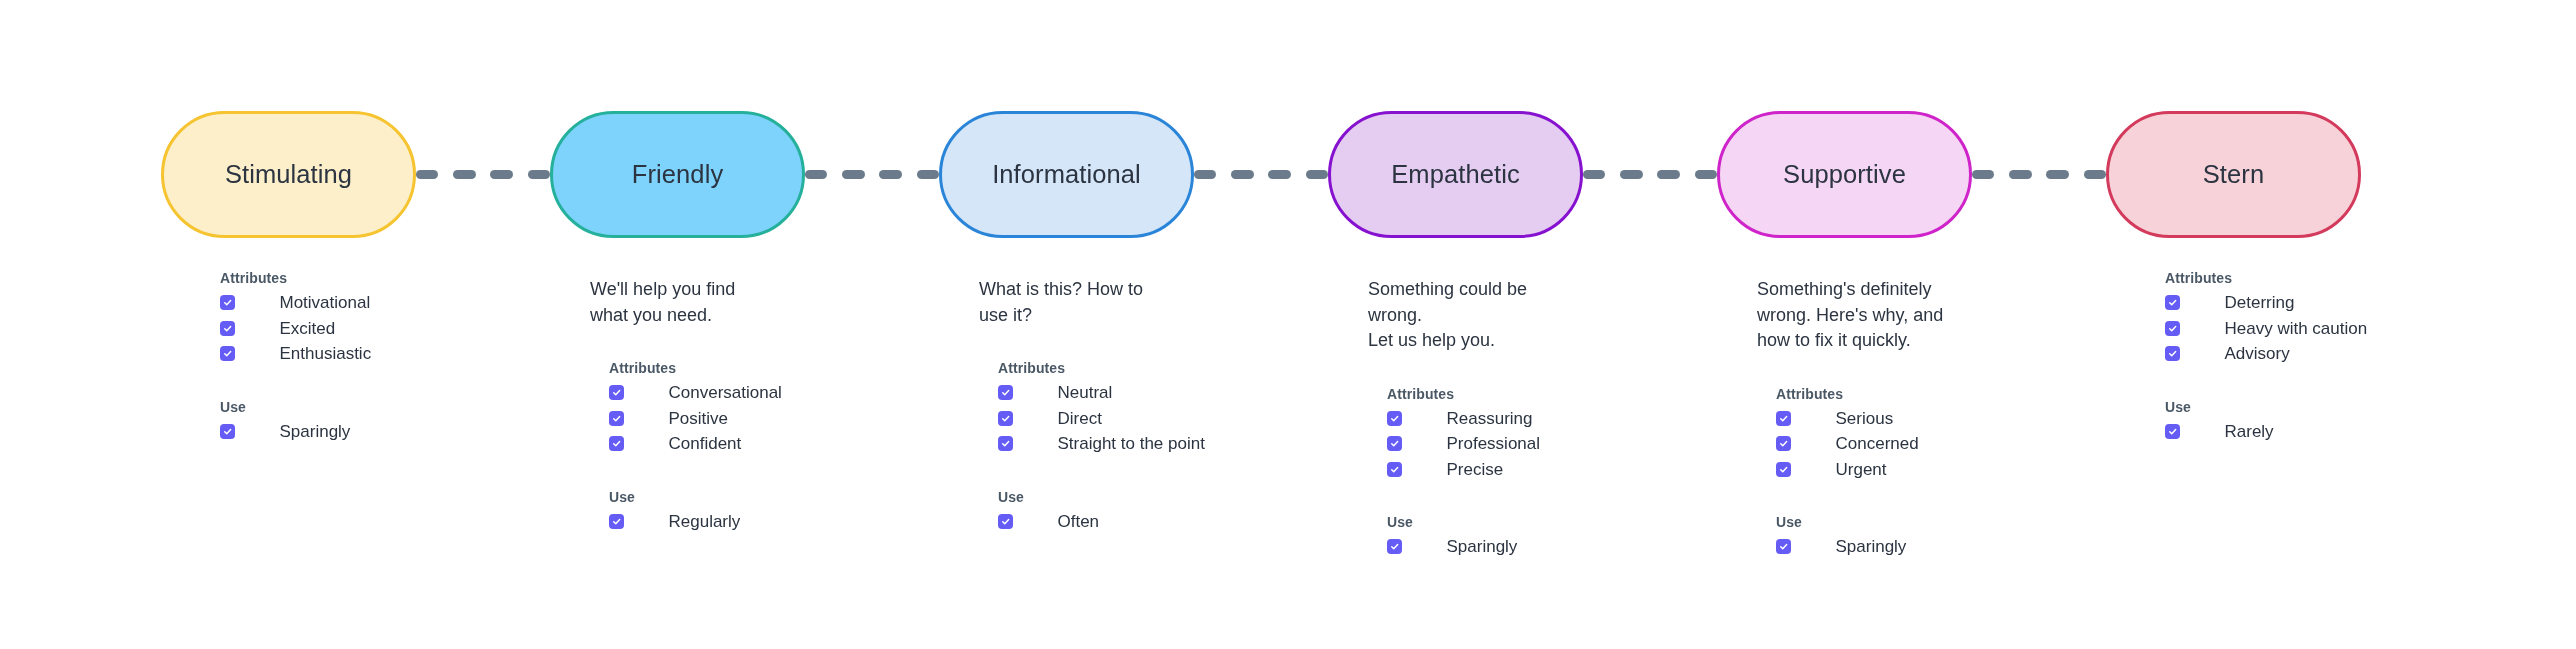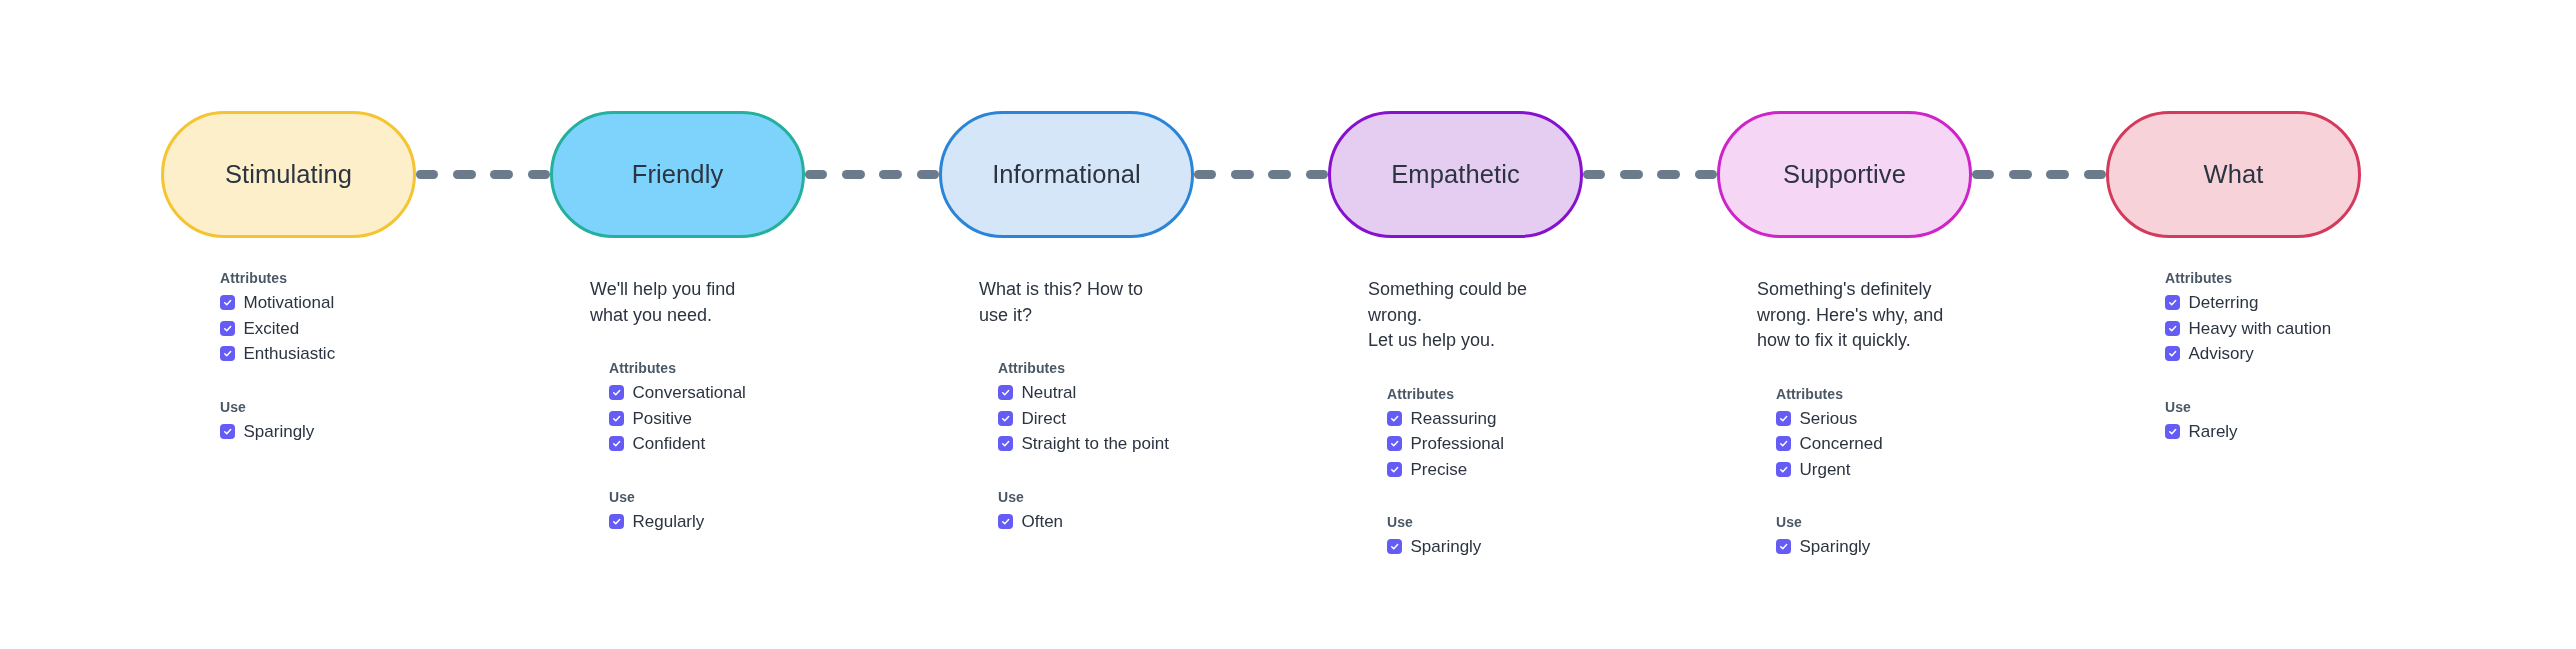--- a/index.html
+++ b/index.html
@@ -118,20 +118,21 @@
     display: flex;
     align-items: center;
     justify-content: center;
   }
   .checkbox svg { display: block; }
   .check-label {
     font-size: 17px;
     line-height: 1;
     color: #2b3440;
     white-space: nowrap;
+    margin-left: 36px;
   }
 </style>
 </head>
 <body>
 
 <div id="board">
   <div class="columns" id="columns">
       <div class="column">
         <div class="pill" style="background: rgb(252, 239, 201); border-color: rgb(245, 196, 48);">
           <div class="pill-label">Stimulating</div>
@@ -391,21 +392,21 @@
         </div>
       </div>
       <div class="connector">
         <span class="dash" style="background: rgb(107, 123, 140);"></span>
         <span class="dash" style="background: rgb(107, 123, 140);"></span>
         <span class="dash" style="background: rgb(107, 123, 140);"></span>
         <span class="dash" style="background: rgb(107, 123, 140);"></span>
       </div>
       <div class="column">
         <div class="pill" style="background: rgb(247, 211, 217); border-color: rgb(211, 58, 92);">
-          <div class="pill-label">What</div>
+          <div class="pill-label">Stern</div>
         </div>
         <div class="groups">
           <div class="group">
             <div class="group-title">Attributes</div>
             <div class="check-row">
               <span class="checkbox">
                 <svg width="9.4" height="9.4" viewBox="0 0 14 14" aria-hidden="true">
                   <path d="M2.6 7.2 L5.6 10.1 L11.4 3.9" fill="none" stroke="#ffffff" stroke-width="2.2" stroke-linecap="round" stroke-linejoin="round"></path>
                 </svg>
               </span>

